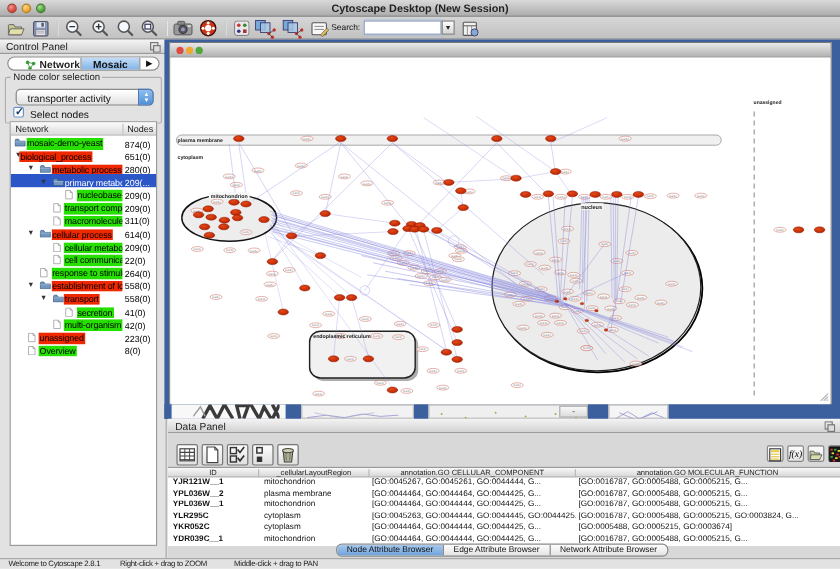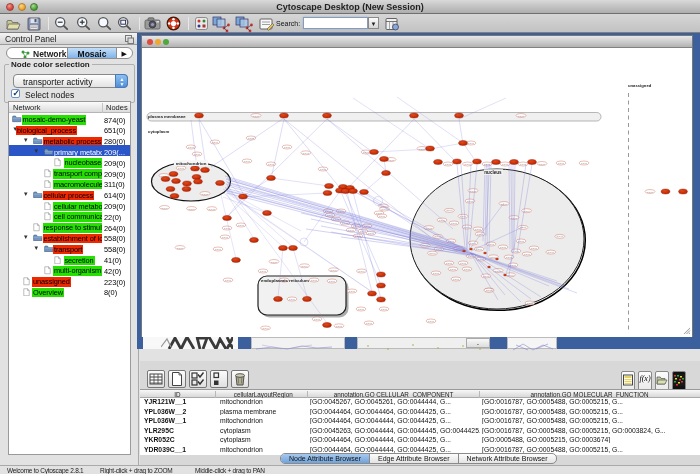--- a/index.html
+++ b/index.html
@@ -19,21 +19,21 @@
 
 
 #cp-header { left:0; top:33px; width:139px; height:12px; background:linear-gradient(#f4f4f4,#d2d2d2); border-bottom:1px solid #9b9b9b; border-right:1px solid #9b9b9b; }
 #cp-header span { position:absolute; left:5px; top:1px; font-size:8.5px; color:#222; }
 #cp-body { left:0; top:45px; width:139px; height:420px; background:#e2e2e2; border-right:1px solid #aaa; }
 #tabs { position:absolute; left:6px; top:2px; width:127px; height:12px; background:#fff; border:1px solid #8f8f8f; border-radius:7px; overflow:hidden; }
 #tab-mosaic { position:absolute; left:60px; top:0; width:50px; height:12px; background:linear-gradient(#c4def8,#76abe4); border-left:1px solid #8f8f8f; border-right:1px solid #8f8f8f; text-align:center; font-size:8.5px; font-weight:bold; color:#111; line-height:12px; }
 #tab-net { position:absolute; left:26px; top:0; font-size:8.5px; font-weight:bold; color:#222; line-height:12px; }
 #tab-arrow { position:absolute; right:5px; top:0; font-size:7px; line-height:12px; color:#111; }
 #fieldset { position:absolute; left:4px; top:19px; width:131px; height:39px; border:1px solid #b0b0b0; border-radius:2px; }
-#fieldset legend { position:absolute; left:4px; top:-5px; background:#e2e2e2; font-size:8px; font-weight:bold; color:#222; padding:0 2px; }
+#fieldset legend { position:absolute; left:4px; top:-5px; background:#e2e2e2; font-size:8px; font-weight:normal; color:#222; padding:0 2px; }
 #dropdown { position:absolute; left:8px; top:9px; width:115px; height:14px; background:linear-gradient(#ffffff,#e2e2e2); border:1px solid #888; border-radius:4px; }
 #dropdown span { position:absolute; left:9px; top:2px; font-size:8.5px; color:#111;text-align:center; }
 #dd-cap { position:absolute; right:-1px; top:-1px; width:13px; height:14px; background:linear-gradient(#8ec0f0,#4f8fd8); border:1px solid #4a7ab8; border-radius:0 4px 4px 0; }
 #dd-cap i { position:absolute; left:3.5px; font-size:5px; font-style:normal; color:#fff; line-height:5px; }
 #checkbox { position:absolute; left:11px; top:43.5px; width:9px; height:9px; background:#fff; border:1.5px solid #6a93c8; border-radius:2px; }
 #checkbox:after { content:"\2713"; position:absolute; left:0.5px; top:-2px; font-size:9px; font-weight:bold; color:#1a3a6a; }
 #cklbl { position:absolute; left:25px; top:44.5px; font-size:8.5px; color:#111; }
 
 #treebox { position:absolute; left:8px; top:56px; width:123px; height:354px; background:#fff; border:1px solid #9a9a9a; }
 #treehdr { position:absolute; left:0; top:0; width:100%; height:11px; background:linear-gradient(#fbfbfb,#dcdcdc); border-bottom:1px solid #b5b5b5; font-size:7.5px; color:#222; }
@@ -57,21 +57,21 @@
 #graph { position:absolute; left:0; top:12px; width:550px; height:289px; background:#fff; overflow:hidden; }
 
 
 #strip { left:137px; top:337px; width:563px; height:12px; background:#e8e8e8; }
 
 
 #dp-header { left:140px; top:349px; width:560px; height:12px; background:linear-gradient(#f4f4f4,#d2d2d2); border-bottom:1px solid #9b9b9b; }
 #dp-header span { position:absolute; left:6px; top:1px; font-size:8.5px; color:#222; }
 #dp-toolbar { left:140px; top:361px; width:560px; height:28px; background:#d8d8d8; }
 .dbtn { position:absolute; top:9px; width:18px; height:18px; background:linear-gradient(#fcfcfc,#e0e0e0); border:1px solid #777; border-radius:2px; }
-.dbtn2 { position:absolute; top:10px; width:14px; height:26px; background:linear-gradient(#fcfcfc,#e4e4e4); border:1px solid #888; border-radius:2px; }
+.dbtn2 { position:absolute; top:10px; width:14px; height:14px; background:linear-gradient(#fcfcfc,#e4e4e4); border:1px solid #888; border-radius:2px;margin-left:18px; }
 #dp-table-hdr { left:140px; top:389px; width:560px; height:9px; background:linear-gradient(#f8f8f8,#d8d8d8); border-top:1px solid #999; border-bottom:1px solid #aaa; font-size:6.3px; color:#222; }
 #dp-table-hdr span { position:absolute; top:1px; text-align:center; border-right:1px solid #b8b8b8; height:9px; }
 #dp-rows { left:140px; top:398px; width:560px; height:57px; background:#fff; }
 .drow { position:absolute; left:0; width:100%; height:9.5px; }
 .dc { position:absolute; top:0px; font-size:6.8px; color:#111; white-space:nowrap; overflow:hidden; }
 .dc1 { left:4px; width:70px; }
 .dc2 { left:80px; width:88px; }
 .dc3 { left:170px; width:170px; }
 .dc4 { left:342px; width:215px; }
 #dp-bottom { left:140px; top:455px; width:560px; height:10px; background:#d8d8d8; }
@@ -853,20 +853,27 @@
     </div>
     <div style="position:absolute;left:329px;top:1px;width:24px;height:10px;background:linear-gradient(#f8f8f8,#ddd);border:1px solid #aaa;font-size:7px;text-align:center;line-height:9px;color:#333">-</div>
     <div style="position:absolute;left:370px;top:0;width:50px;height:12px;background:#f5f5f5;border:1px solid #bbb">
       <svg width="50" height="10" viewBox="0 0 50 10">
             <path d="M5 8 L15 2 L25 8 L35 3 L45 7 M8 3 L20 8 M28 7 L40 2" stroke="#8888cc" stroke-width="0.6" fill="none"></path>
           </svg>
     </div>
   </div>
 </div>
 
+<div id="dp-header" class="abs">
+      <span>Data Panel</span>
+  <svg style="position:absolute;right:4px;top:2px" width="9" height="9" viewBox="0 0 9 9">
+        <rect x="0.5" y="0.5" width="6" height="6" fill="none" stroke="#777" stroke-width="1"></rect>
+        <rect x="3" y="3" width="5.5" height="5.5" fill="#ddd" stroke="#777" stroke-width="1"></rect>
+      </svg>
+</div>
 
 <div id="dp-toolbar" class="abs">
   <div class="dbtn" style="left:7px"><svg width="16" height="16" viewBox="0 0 16 16">
 <rect x="2" y="3" width="12" height="10" fill="#fff" stroke="#444" stroke-width="1"></rect>
 <line x1="2" y1="6" x2="14" y2="6" stroke="#444" stroke-width="1"></line>
 <line x1="2" y1="9" x2="14" y2="9" stroke="#444" stroke-width="1"></line>
 <line x1="2" y1="12" x2="14" y2="12" stroke="#444" stroke-width="0.8"></line>
 <line x1="6" y1="3" x2="6" y2="13" stroke="#444" stroke-width="0.8"></line>
 <line x1="10" y1="3" x2="10" y2="13" stroke="#444" stroke-width="0.8"></line>
         </svg></div>

